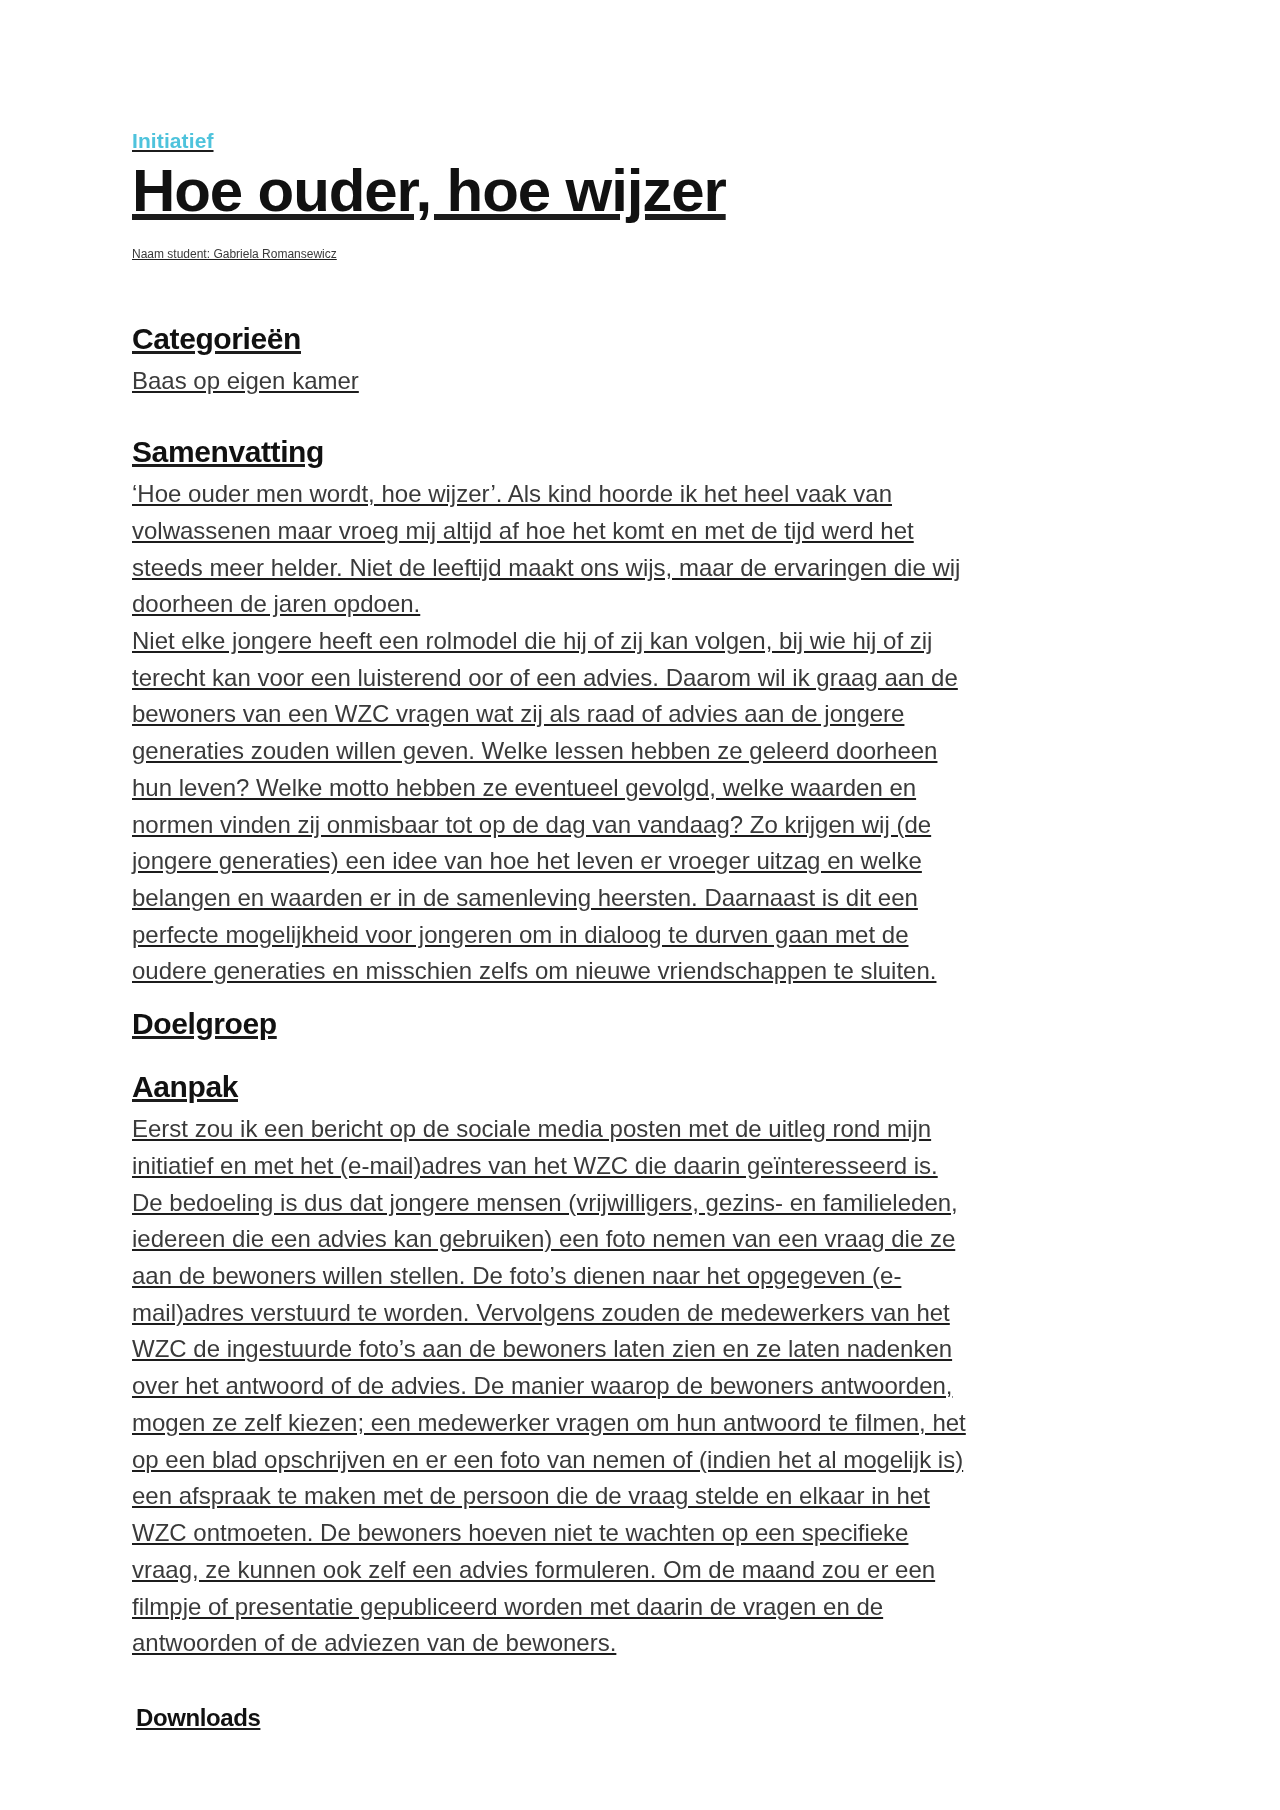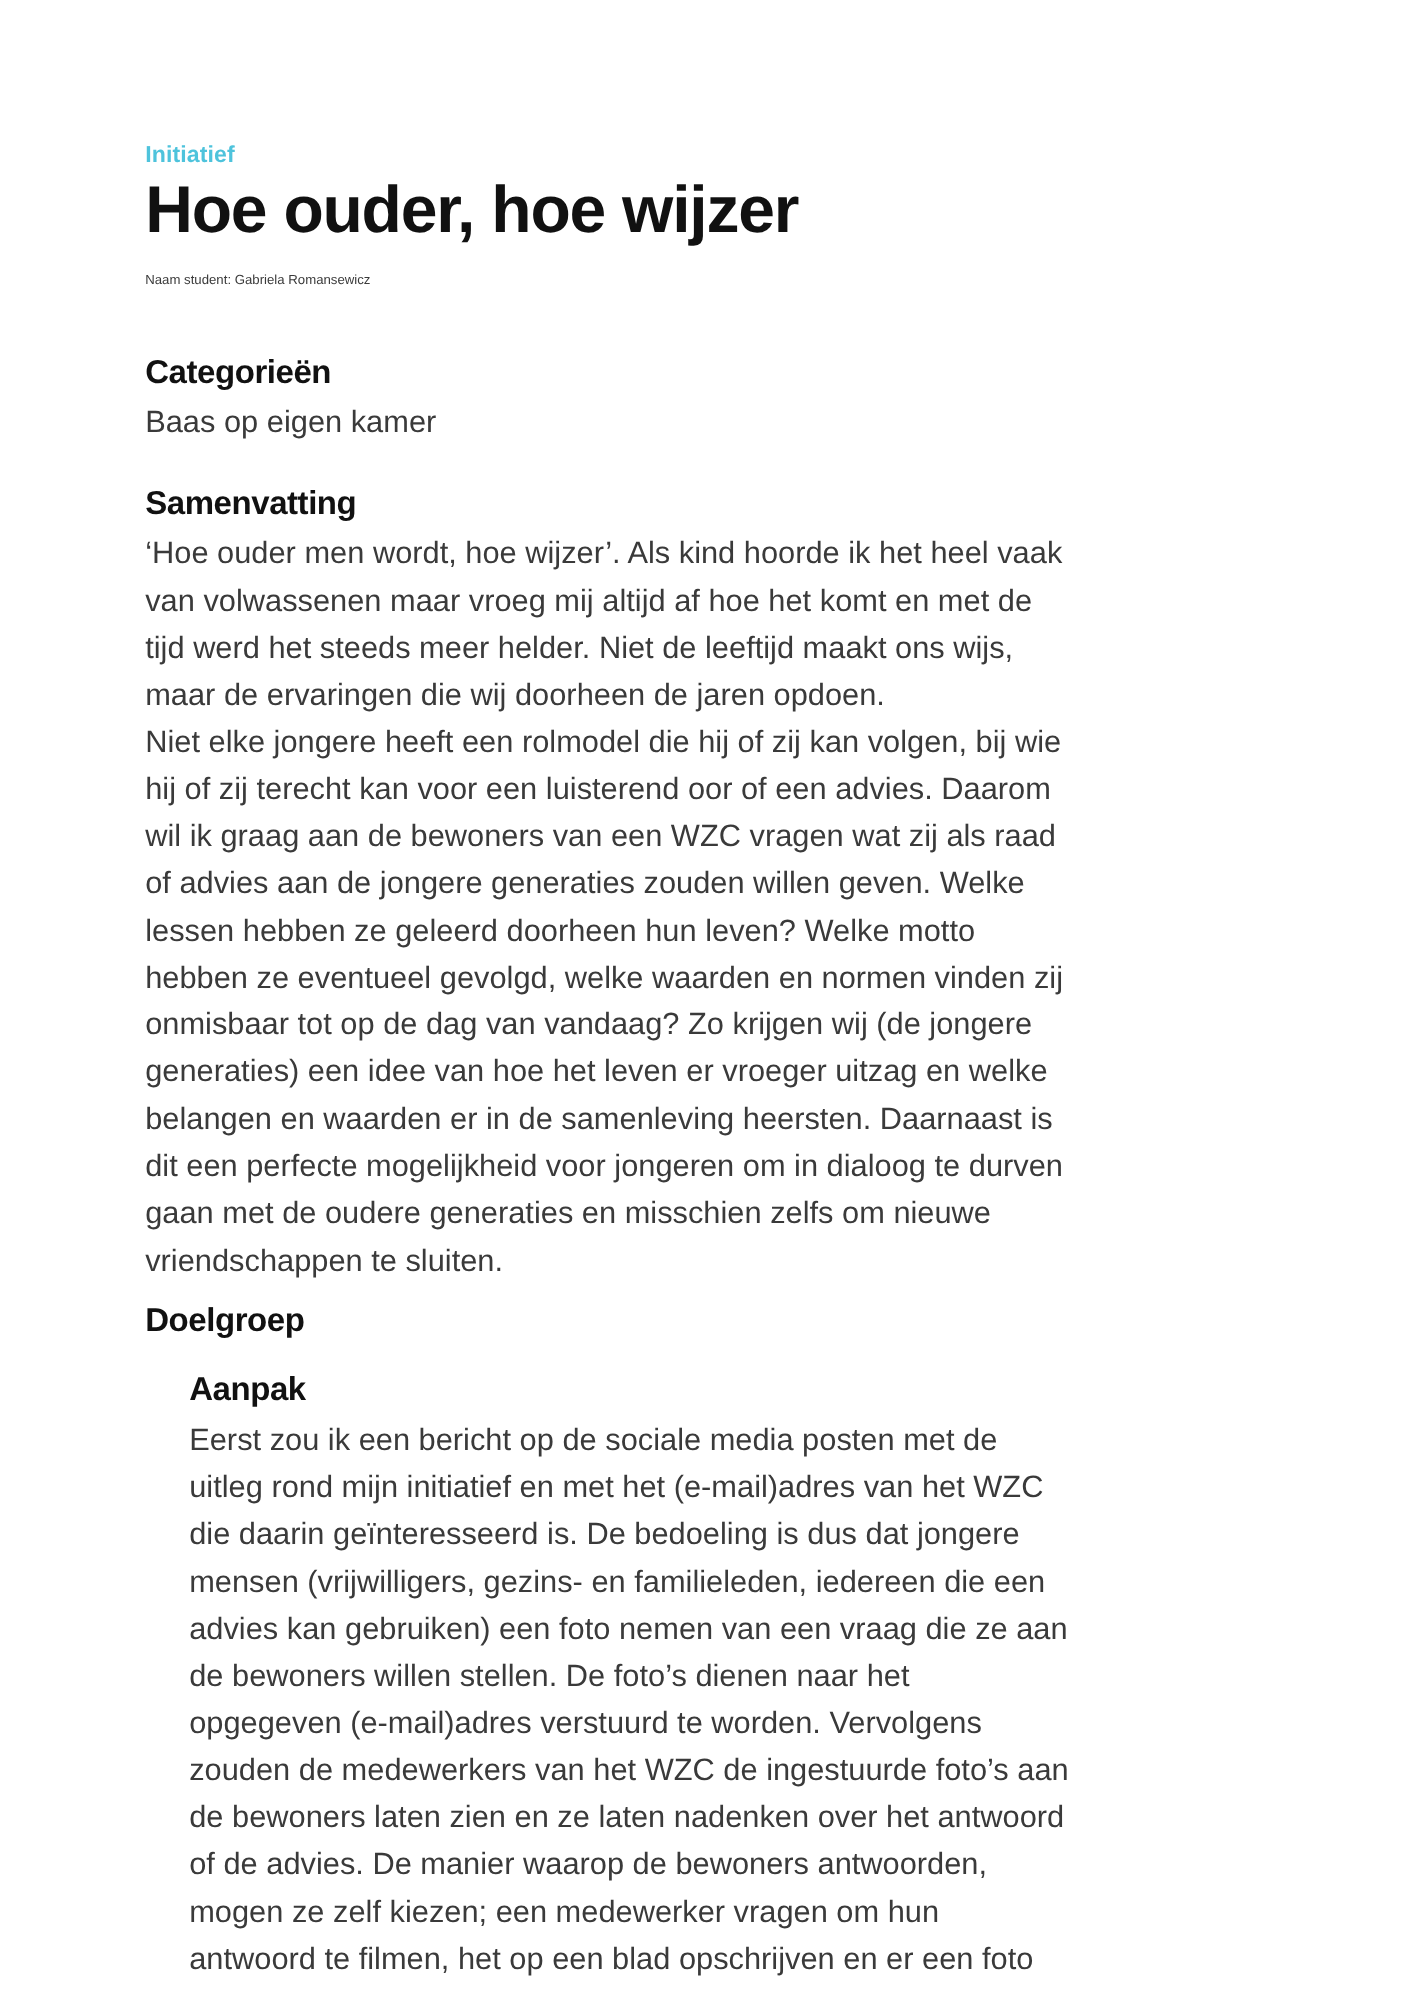--- a/index.html
+++ b/index.html
@@ -13,20 +13,21 @@
     font-family: "Liberation Sans", "DejaVu Sans", sans-serif;
     color: #1c1c1c;
     overflow: hidden;
   }
   .page {
     width: 1181px;
     height: 1810px;
     background: #ffffff;
     box-sizing: border-box;
     padding: 128px 0 0 0;
+    text-decoration: underline;
   }
   .content {
     width: 840px;
     margin-left: 132px;
   }
   .eyebrow {
     font-size: 21px;
     font-weight: 700;
     color: #4ec3dc;
     letter-spacing: 0.1px;
@@ -53,33 +54,33 @@
   }
   .section-heading {
     font-size: 30px;
     font-weight: 700;
     color: #111111;
     letter-spacing: -0.4px;
     line-height: 1.2;
     margin: 0 0 6px 0;
   }
   .section-body {
-    font-size: 28px;
+    font-size: 24px;
     font-weight: 400;
     color: #3a3a3a;
     line-height: 1.53;
     margin: 0;
   }
   .section-body p {
     margin: 0;
   }
   .gap-categorieen { margin-bottom: 34px; }
   .gap-samenvatting { margin-bottom: 16px; }
   .gap-doelgroep { margin-bottom: 27px; }
-  .gap-aanpak { margin-bottom: 42px; margin-left: 40px; }
+  .gap-aanpak { margin-bottom: 42px; }
   .downloads-heading {
     font-size: 24px;
     font-weight: 700;
     color: #111111;
     letter-spacing: -0.4px;
     line-height: 1.2;
     margin: 4px;
   }
 </style>
 </head>

